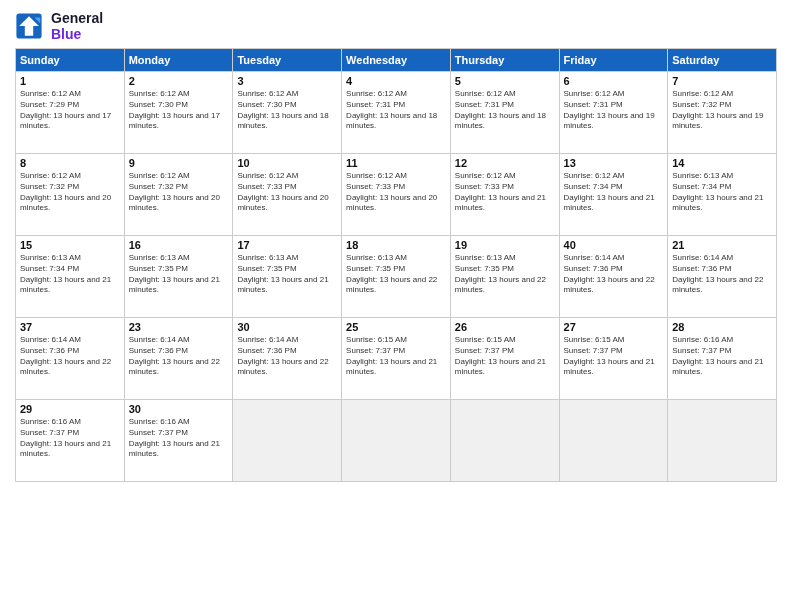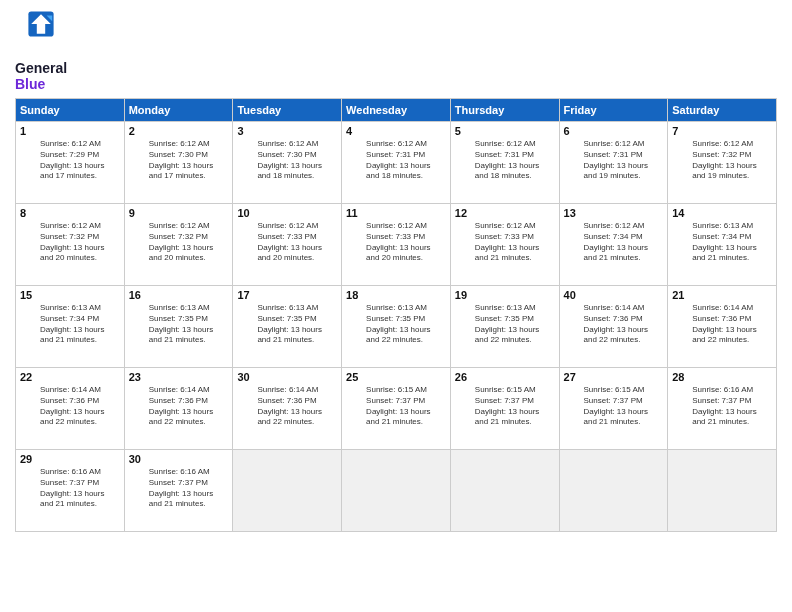--- a/index.html
+++ b/index.html
@@ -18,22 +18,21 @@
     }
     .header {
       display: flex;
       justify-content: space-between;
       align-items: flex-start;
       margin-bottom: 6px;
     }
     .logo {
       display: flex;
       align-items: center;
-      gap: 22px;
-      flex-direction: column;
+      gap: 8px;
     }
     .logo-icon {
       width: 28px;
       height: 28px;
     }
     .title-block {
       text-align: right;
     }
     .month-title {
       font-size: 28px;
@@ -75,21 +74,20 @@
       font-size: 11px;
       font-weight: bold;
       color: #111;
       display: block;
       margin-bottom: 2px;
     }
     .day-info {
       font-size: 8px;
       color: #333;
       line-height: 1.35;
-      margin-left: 20px;
     }
   </style>
 </head>
 <body>
 
 <div class="page">
   <div class="header">
     <div class="logo">
       <svg class="logo-icon" viewBox="0 0 40 40">
         <rect x="2" y="2" width="36" height="36" rx="4" fill="#1565c0"></rect>
@@ -289,21 +287,21 @@
           <span class="day-number">21</span>
           <div class="day-info">
             Sunrise: 6:14 AM<br>
             Sunset: 7:36 PM<br>
             Daylight: 13 hours and 22 minutes.
           </div>
         </td>
         </tr>
         <tr>
           <td>
-          <span class="day-number">22</span>
+          <span class="day-number">37</span>
           <div class="day-info">
             Sunrise: 6:14 AM<br>
             Sunset: 7:36 PM<br>
             Daylight: 13 hours and 22 minutes.
           </div>
         </td>
           <td>
           <span class="day-number">23</span>
           <div class="day-info">
             Sunrise: 6:14 AM<br>

